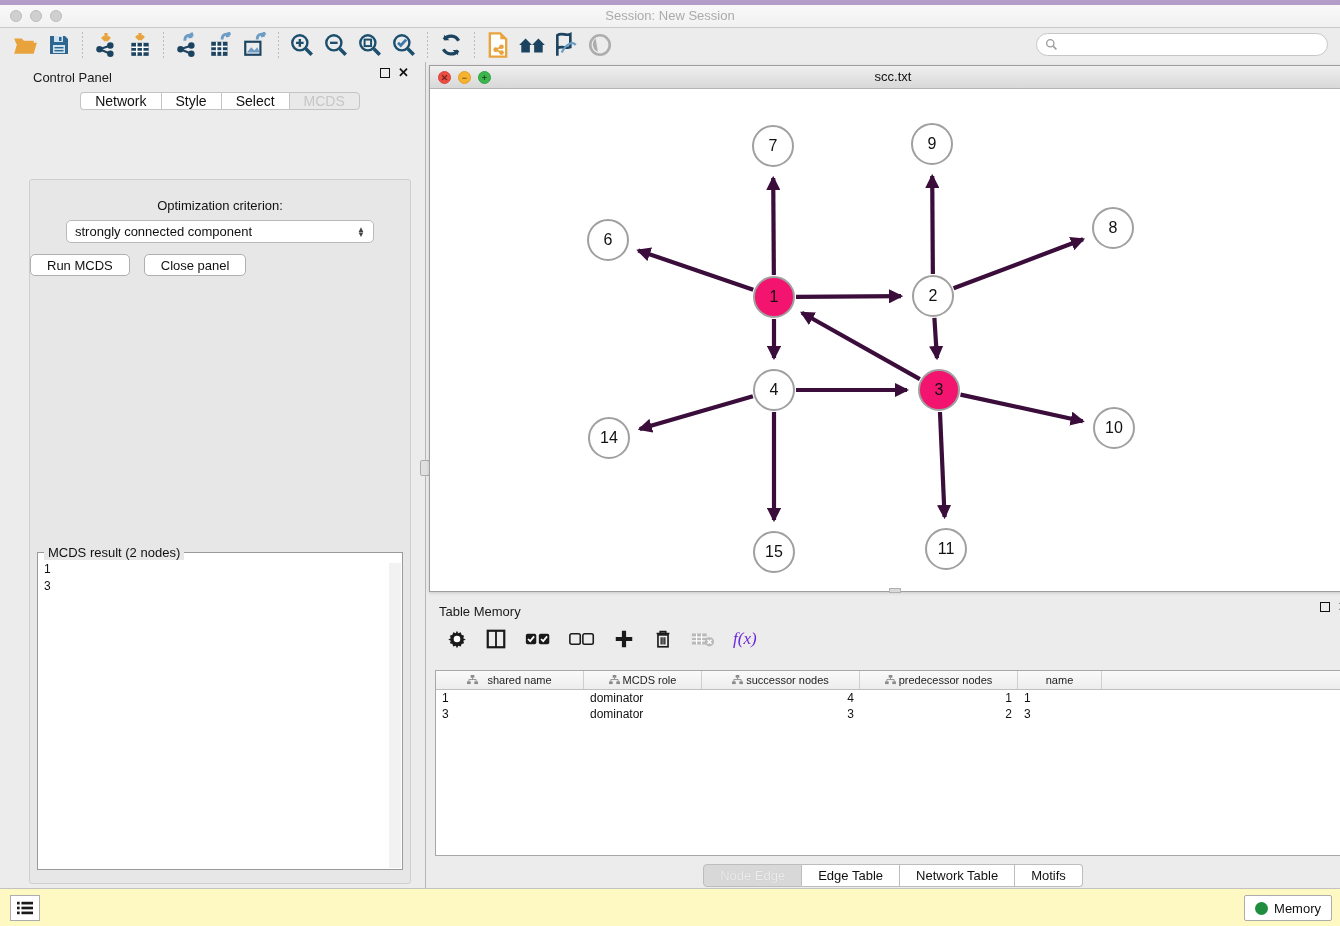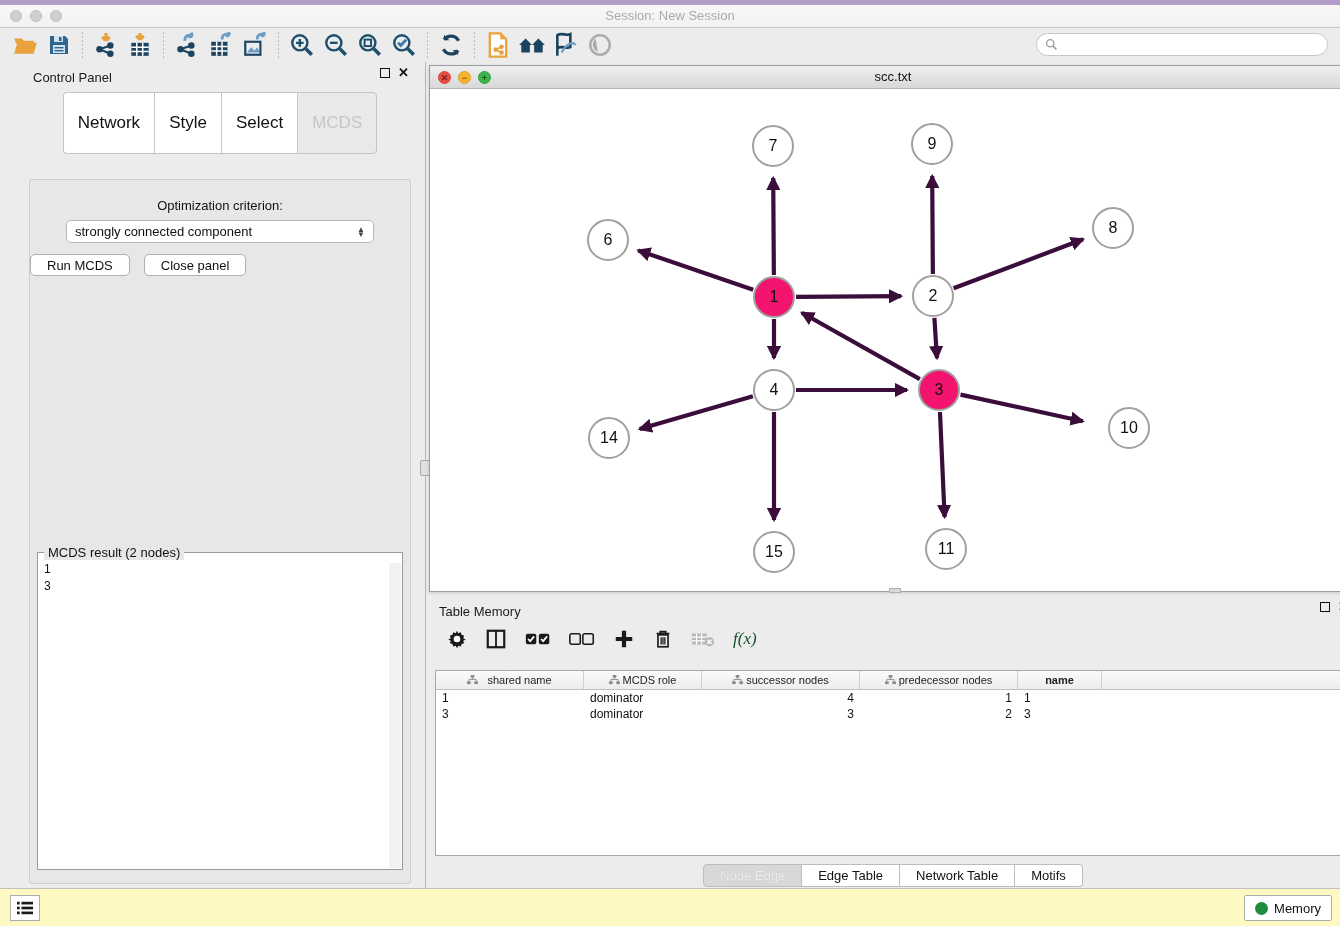--- a/index.html
+++ b/index.html
@@ -30,21 +30,21 @@
   .main { position:relative; height:826px;margin-left:23px; }
 
   
   .control-panel { position:absolute; left:0; top:0; width:394px; height:826px; }
   .cp-header { position:relative; height:26px; padding:6px 10px 0; }
   .panel-title { font-size:13px; color:#1A1A1A; }
   .panel-winbtns { position:absolute; right:8px; top:6px; display:flex; gap:8px; align-items:center; }
   .wb-max { width:10px; height:10px; border:1.5px solid #111; }
   .wb-close { font-size:13px; font-weight:bold; color:#111; line-height:10px; }
   .cp-tabs { position:relative; z-index:2; display:flex; justify-content:center; margin-top:4px; }
-  .cp-tab { font-size:17px; padding:20px 14px; background:#FFF; border:1px solid #C4C4C4;
+  .cp-tab { font-size:14px; padding:0 14px; background:#FFF; border:1px solid #C4C4C4;
     border-right:none; color:#111; }
   .cp-tab:first-child { border-top-left-radius:4px; border-bottom-left-radius:4px; }
   .cp-tab.active { background:#E9E9E9; color:#C6C6C6; border-right:1px solid #C4C4C4;
     border-top-right-radius:4px; border-bottom-right-radius:4px; }
   .cp-content { position:absolute; left:6px; right:6px; top:117px; bottom:4px;
     background:#E7E7E7; border:1px solid #CFCFCF; border-radius:3px; }
   .opt-label { position:absolute; top:18px; left:0; right:0; text-align:center;
     font-size:13px; color:#111; }
   .criterion-select { position:absolute; top:40px; left:36px; width:308px; height:23px;
     background:#FFF; border:1px solid #B9B9B9; border-radius:5px;
@@ -87,21 +87,21 @@
     border:2px solid #A0A0A0; background:#FFF; display:flex; align-items:center;
     justify-content:center; font-size:16px; color:#111; }
   .graph-node.selected { background:#F2146E; }
   .net-bottom-grip { position:absolute; left:459px; bottom:-2px; width:12px; height:5px;
     background:#D9D9D9; border:1px solid #B0B0B0; }
 
   
   .table-panel { position:absolute; left:406px; top:534px; width:928px; height:290px; }
   .tp-header { position:relative; height:24px; padding:6px 10px 0; }
   .tp-toolbar { display:flex; align-items:center; gap:18px; height:38px; padding-left:18px; }
-  .fx-label { font-family:"Liberation Serif", serif; font-style:italic; font-size:17px; color:#14532d; }
+  .fx-label { font-family:"Liberation Serif", serif; font-style:italic; font-size:17px; color:#6d28d9; }
   .tp-tablebox { position:absolute; left:6px; right:6px; top:74px; height:186px;
     background:#FFF; border:1px solid #A8A8A8; overflow:hidden; }
   .tp-headrow { display:flex; height:19px; background:linear-gradient(#FAFAFA,#EDEDED);
     border-bottom:1px solid #BFBFBF; }
   .tp-hcell { display:flex; align-items:center; justify-content:center; gap:5px;
     font-size:11px; color:#222; border-right:1px solid #CFCFCF; }
   .tp-hcell .hier { margin-right:-2px; }
   .tp-row { display:flex; height:16px; }
   .tp-cell { font-size:12px; color:#111; padding:1px 6px 0; }
   .tp-tabs { position:absolute; left:0; right:0; top:268px; display:flex; justify-content:center; }
@@ -342,21 +342,21 @@
         </svg>
     <div class="graph-node" style="left: 322px; top: 36px;">7</div>
         <div class="graph-node" style="left: 481px; top: 34px;">9</div>
         <div class="graph-node" style="left: 157px; top: 130px;">6</div>
         <div class="graph-node" style="left: 662px; top: 118px;">8</div>
         <div class="graph-node selected" style="left: 323px; top: 187px;">1</div>
         <div class="graph-node" style="left: 482px; top: 186px;">2</div>
         <div class="graph-node" style="left: 323px; top: 280px;">4</div>
         <div class="graph-node selected" style="left: 488px; top: 280px;">3</div>
         <div class="graph-node" style="left: 158px; top: 328px;">14</div>
-        <div class="graph-node" style="left: 678px; top: 318px;">10</div>
+        <div class="graph-node" style="left: 663px; top: 318px;">10</div>
         <div class="graph-node" style="left: 323px; top: 442px;">15</div>
         <div class="graph-node" style="left: 495px; top: 439px;">11</div>
       </div>
     <div class="net-bottom-grip"></div>
   </div>
 
   <div class="table-panel">
     <div class="tp-header">
       <span class="panel-title">Table Memory</span>
       <span class="panel-winbtns">
@@ -430,21 +430,21 @@
           </div>
           <div class="tp-hcell" style="width: 158px;">
             <svg class="hier" width="11" height="10" viewBox="0 0 12 11">
               <rect x="4" y="0" width="4" height="3" fill="#8A8A8A"></rect>
               <rect x="0" y="7" width="4" height="3" fill="#8A8A8A"></rect>
               <rect x="8" y="7" width="4" height="3" fill="#8A8A8A"></rect>
               <path d="M6 3 v2 M2 7 V5 h8 v2" stroke="#8A8A8A" stroke-width="1" fill="none"></path>
             </svg>
             <span>predecessor nodes</span>
           </div>
-          <div class="tp-hcell" style="width: 84px; font-weight: bold;">
+          <div class="tp-hcell" style="width: 84px;">
             <span>name</span>
           </div>
         </div>
       <div id="tp-rows">
           <div class="tp-row">
             <div class="tp-cell" style="width: 148px; text-align: left;">1</div>
             <div class="tp-cell" style="width: 118px; text-align: left;">dominator</div>
             <div class="tp-cell" style="width: 158px; text-align: right;">4</div>
             <div class="tp-cell" style="width: 158px; text-align: right;">1</div>
             <div class="tp-cell" style="width: 84px; text-align: left;">1</div>

